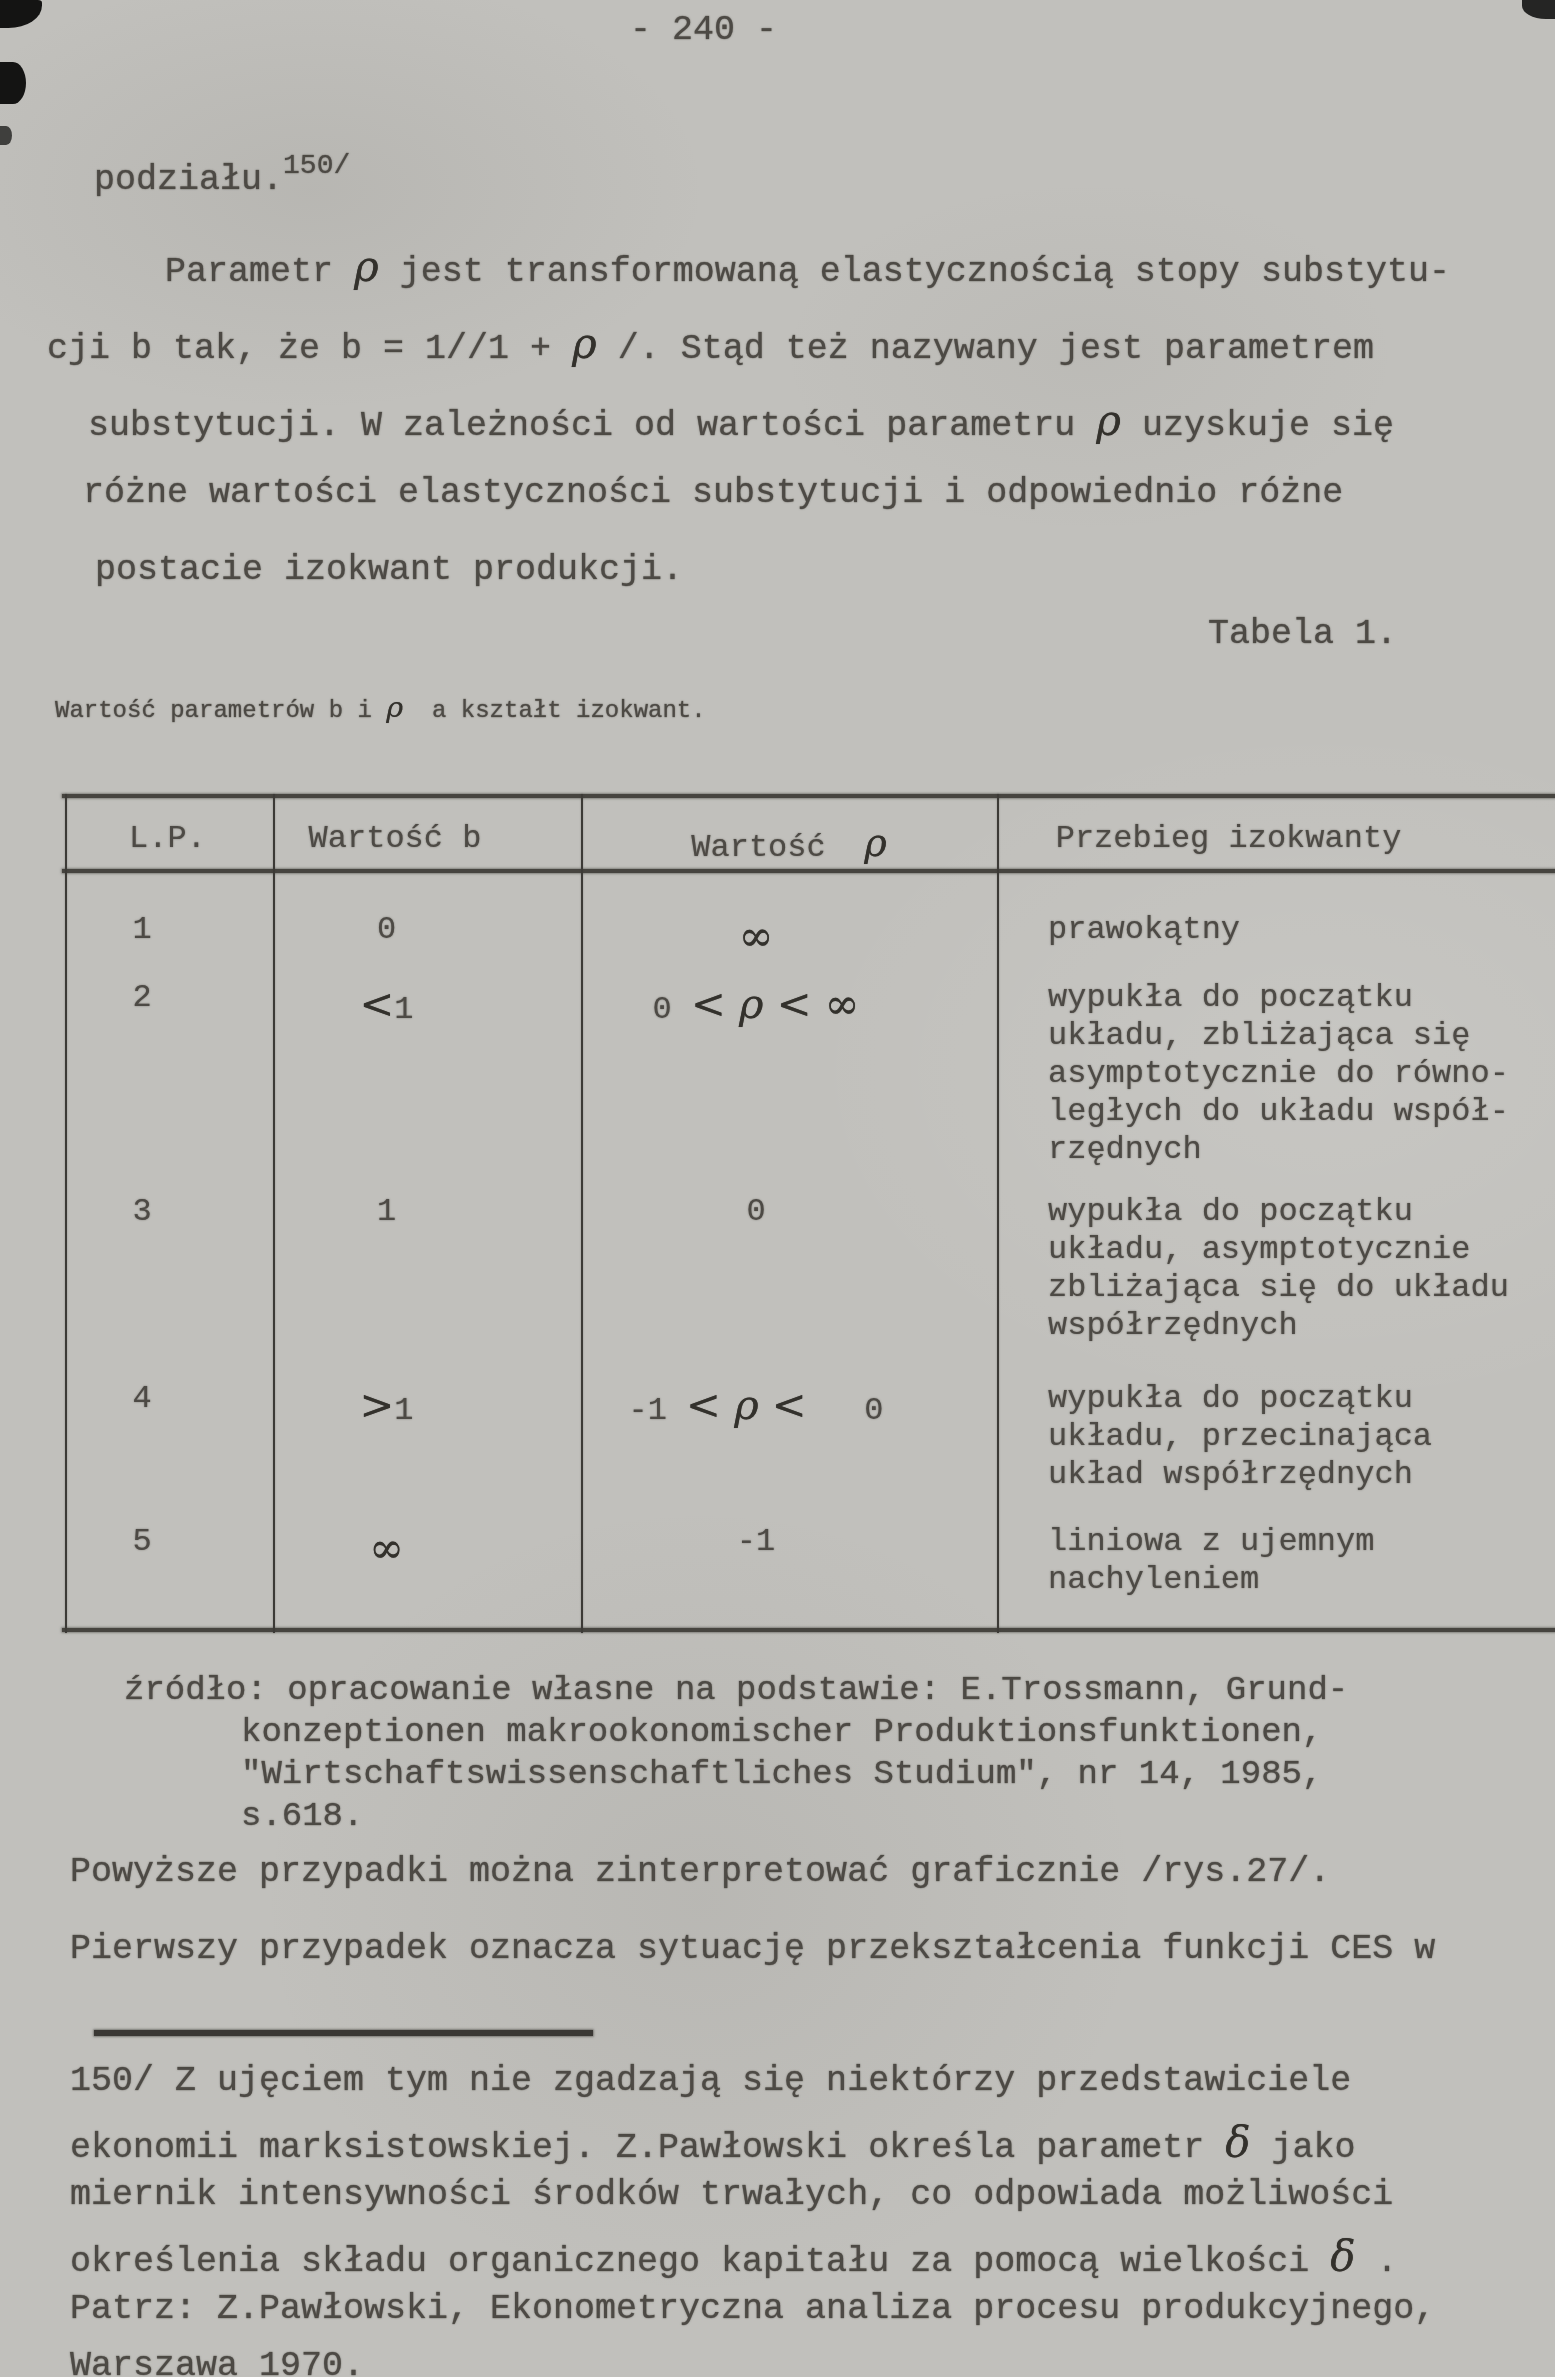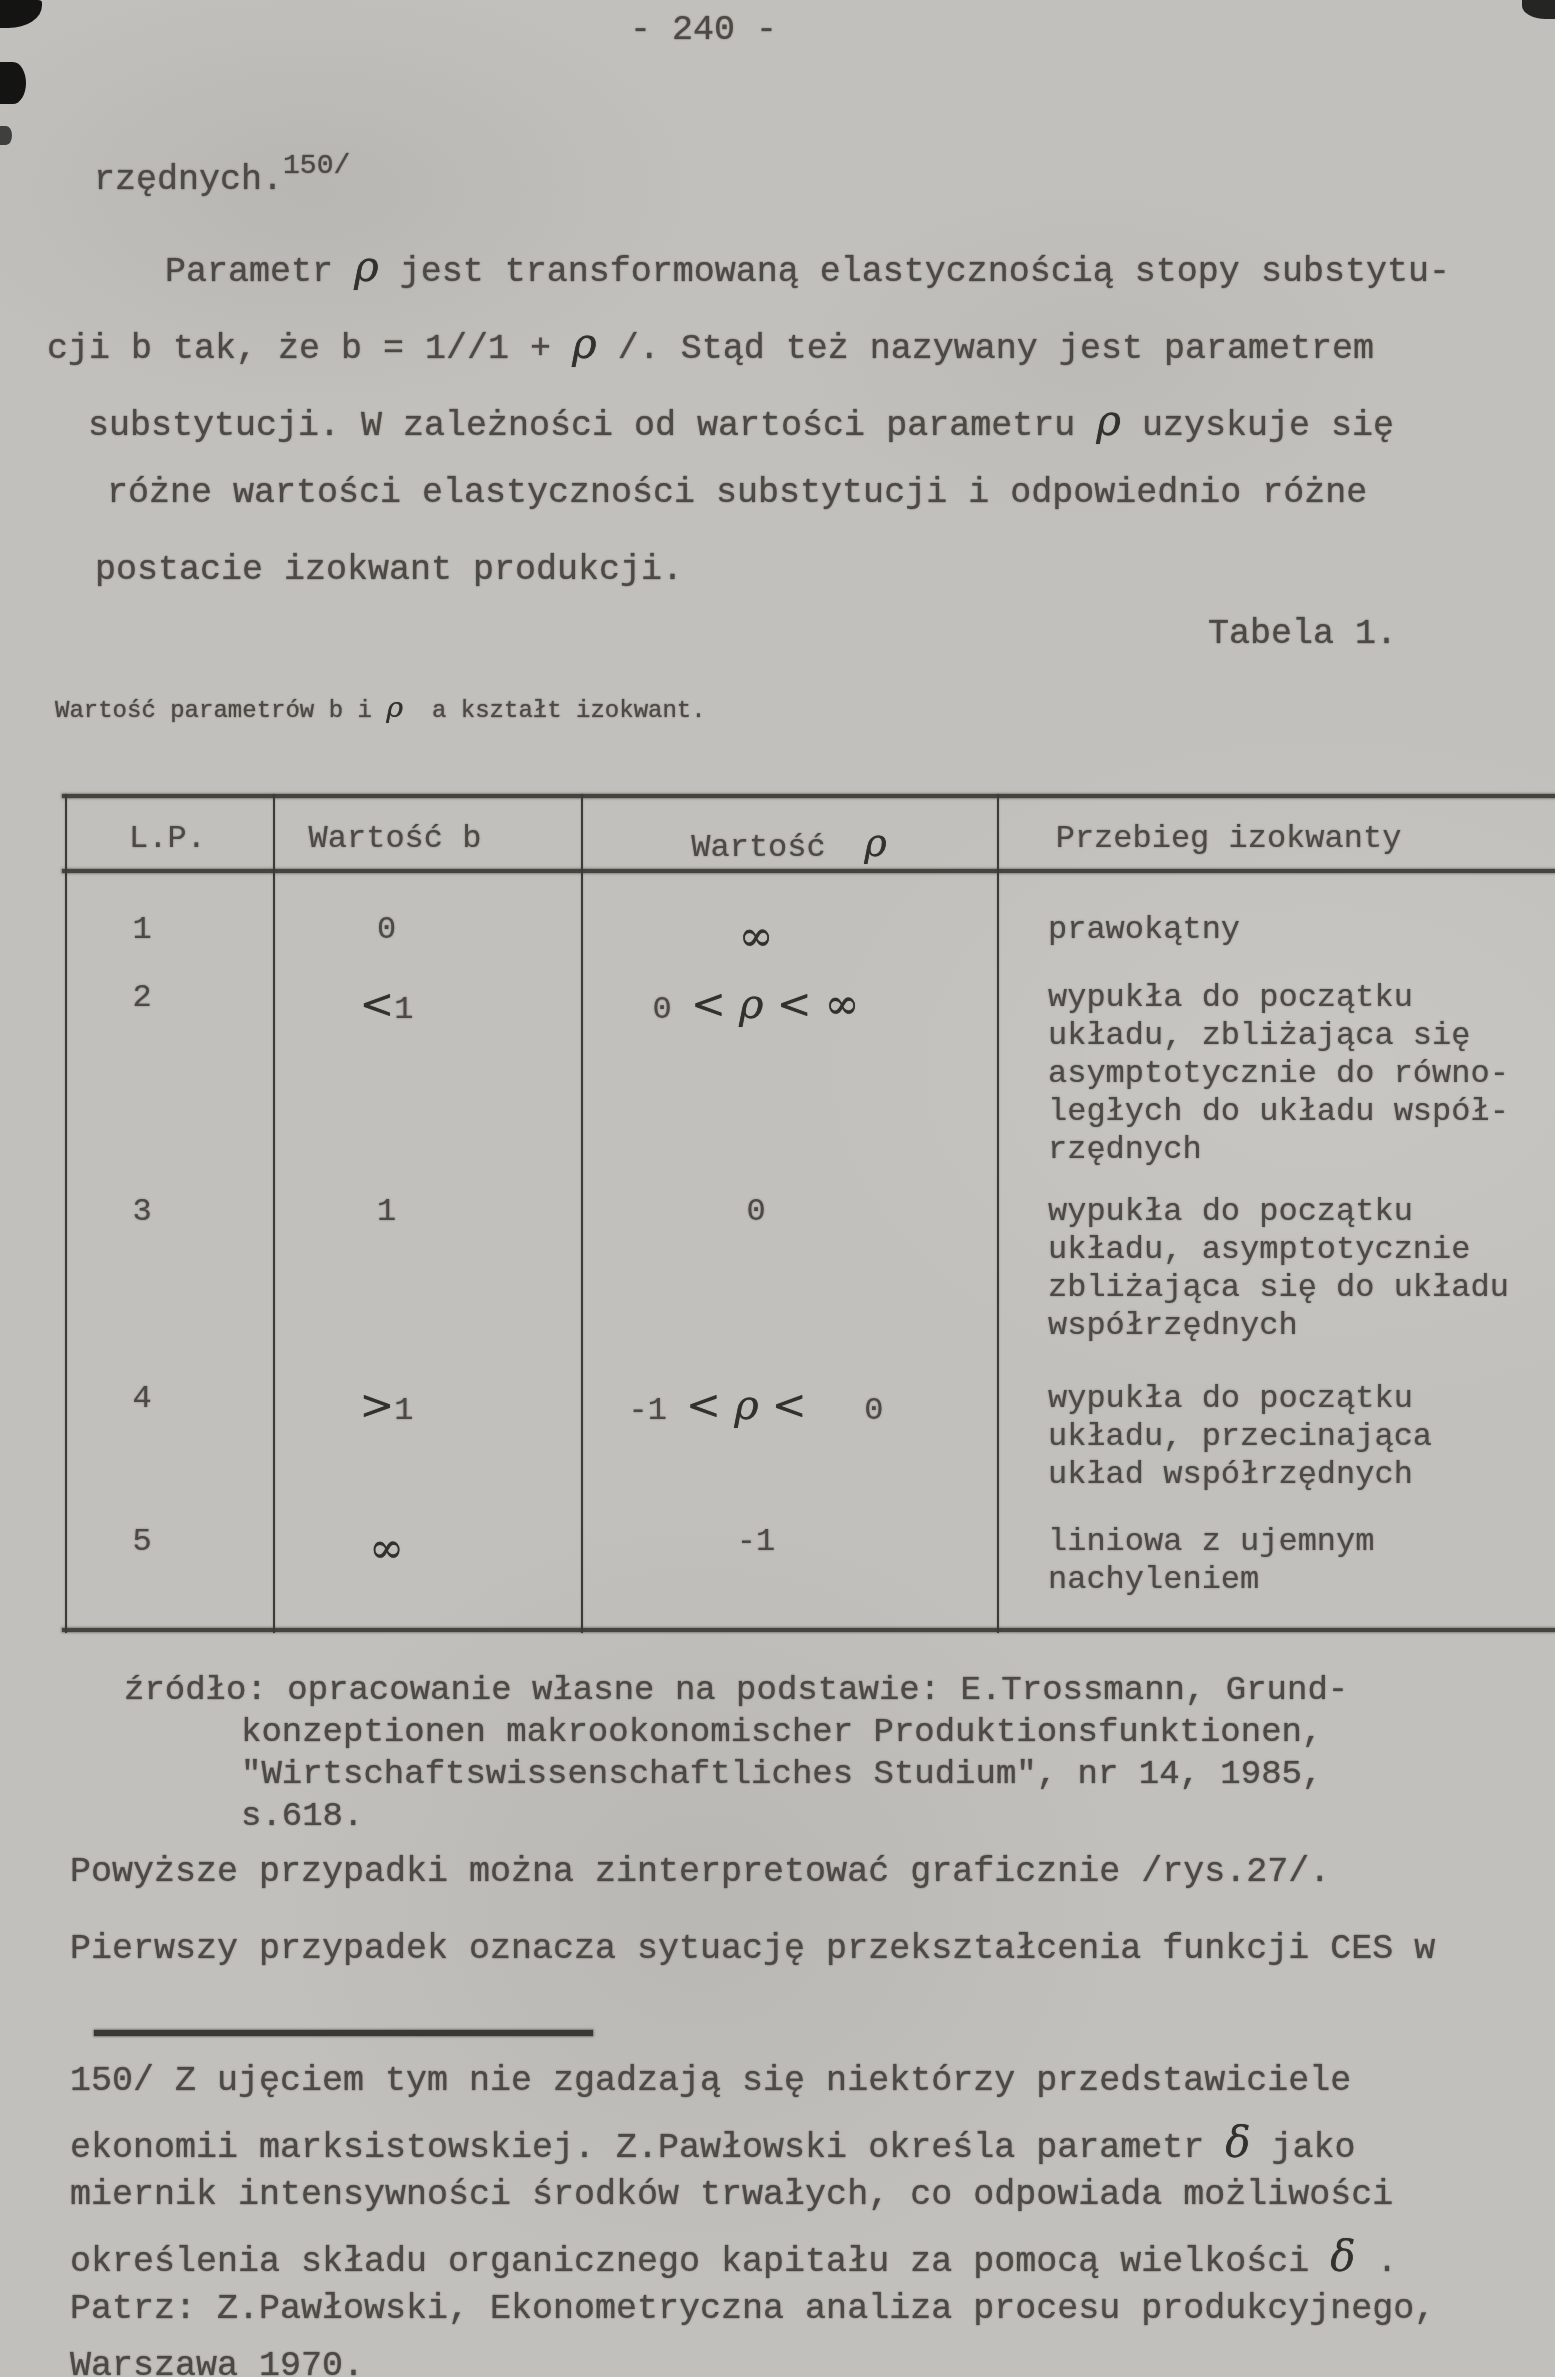--- a/index.html
+++ b/index.html
@@ -32,21 +32,21 @@
     text-shadow:0 0 0.7px rgba(40,38,34,.8);
     -webkit-text-stroke:0;
   }
   .pn{position:absolute;left:630px;top:10.3px;font-size:35px;}
   .hyph{position:absolute;left:94px;top:160px;font-size:35px;}
   .sup{font-size:28px;position:relative;top:-16px;}
   .para{position:absolute;left:47px;top:242px;font-size:35px;}
   .para .tline{height:77px;}
   .para .tline:nth-child(1){margin-left:118px;}
   .para .tline:nth-child(3){margin-left:41px;}
-  .para .tline:nth-child(4){margin-left:60px;}
+  .para .tline:nth-child(4){margin-left:36px;}
   .para .tline:nth-child(5){margin-left:48px;font-family:Liberation Mono, monospace;}
   .tlabel{position:absolute;left:1208px;top:614px;font-size:35px;}
   .caption{position:absolute;left:55px;top:690px;font-size:24px;}
   .table{position:absolute;left:62px;top:794px;width:1494px;height:839px;font-size:32px;}
   .hl{position:absolute;left:0;width:1494px;height:4.4px;background:#46443f;box-shadow:0 0 2.2px 0.7px rgba(60,58,53,.55);}
   .hl.h-top{top:0;}
   .hl.h-head{top:75px;}
   .hl.h-bottom{top:834px;}
   .vl{position:absolute;top:0;width:2.2px;height:839px;background:#3c3a36;box-shadow:0 0 1.5px rgba(60,58,53,.5);}
   .vl.v1{left:2.9px;}
@@ -91,21 +91,21 @@
 
 <div class="page">
 
   <div class="mark m1"></div>
   <div class="mark m2"></div>
   <div class="mark m3"></div>
   <div class="mark m4"></div>
 
   <div class="pn mono">- 240 -</div>
 
-  <div class="hyph mono"><span>rzędnych.</span><span class="sup">150/</span></div>
+  <div class="hyph mono"><span>podziału.</span><span class="sup">150/</span></div>
 
   <div class="para mono"><div class="tline">Parametr <span class="hw">ρ</span> jest transformowaną elastycznością stopy substytu-</div><div class="tline">cji b tak, że b = 1//1 + <span class="hw">ρ</span> /. Stąd też nazywany jest parametrem</div><div class="tline">substytucji. W zależności od wartości parametru <span class="hw">ρ</span> uzyskuje się</div><div class="tline">różne wartości elastyczności substytucji i odpowiednio różne</div><div class="tline">postacie izokwant produkcji.</div></div>
 
   <div class="tlabel mono">Tabela 1.</div>
 
   <div class="caption mono">Wartość parametrów b i <span class="hw">ρ</span>  a kształt izokwant.</div>
 
   <div class="table">
     <div class="hl h-top"></div>
     <div class="hl h-head"></div>

